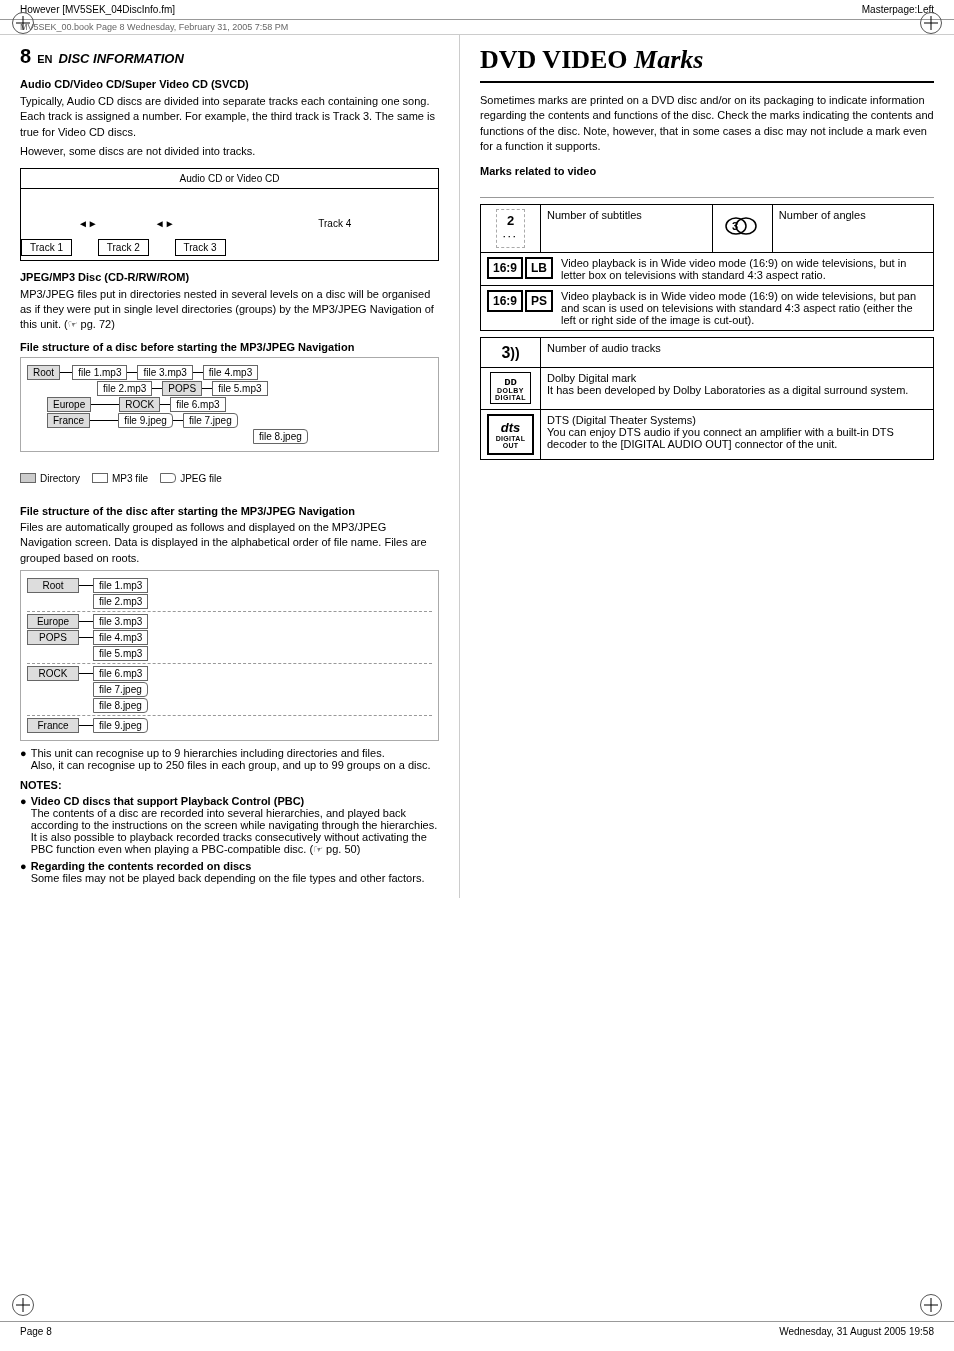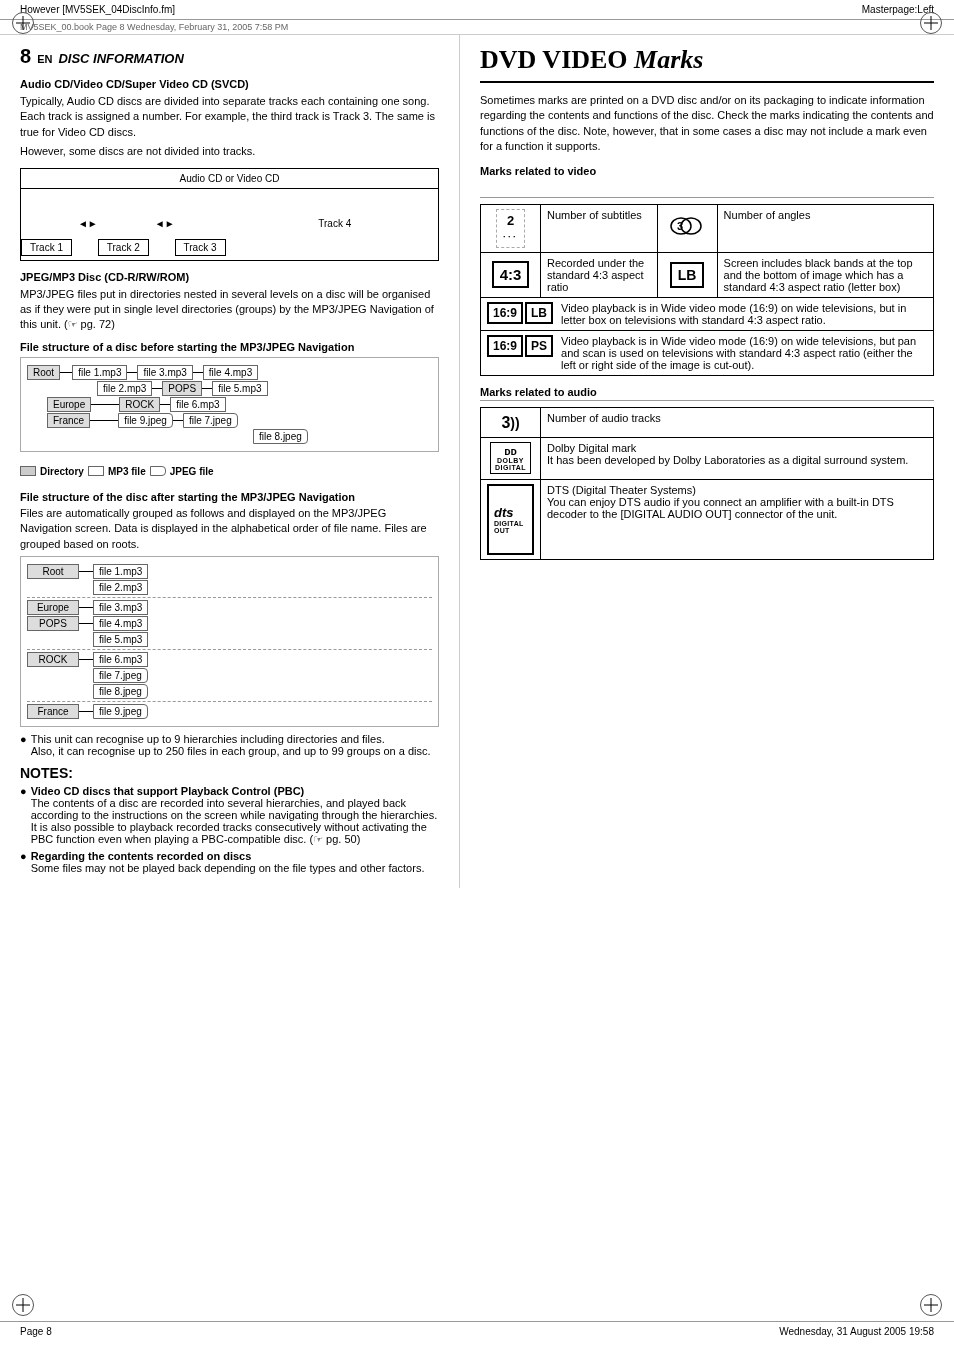--- a/index.html
+++ b/index.html
@@ -103,33 +103,33 @@
     }
     .track-item {
       border: 1px solid #000;
       padding: 2px 8px;
       font-size: 10px;
       margin-right: 6px;
       margin-top: 47px;
     }
 
     
-    .legend { display: flex; gap: 4px; margin: 14px 0; font-size: 10px; align-items: center; font-weight: bold; }
+    .legend { display: flex; gap: 12px; margin: 21px 0; font-size: 10px; align-items: center; }
     .legend-item { display: flex; align-items: center; gap: 4px; }
     .legend-dir { width: 16px; height: 10px; background: #ccc; border: 1px solid #666; }
     .legend-mp3 { width: 16px; height: 10px; border: 1px solid #666; }
     .legend-jpeg { 
       width: 16px; height: 10px; 
       border: 1px solid #666;
       border-radius: 0 4px 4px 0;
     }
 
     
     .notes-section { margin-top: 8px; }
-    .notes-title { font-weight: bold; font-size: 14px; }
+    .notes-title { font-weight: bold; font-size: 11px; }
 
     
     .marks-table {
       width: 100%;
       border-collapse: collapse;
       margin: 6px 0;
       font-size: 11px;
     }
     .marks-table td {
       border: 1px solid #000;
@@ -392,30 +392,20 @@
             <svg width="36" height="28" viewBox="0 0 36 28">
               <ellipse cx="12" cy="14" rx="10" ry="8" fill="none" stroke="#000" stroke-width="1.5"></ellipse>
               <ellipse cx="22" cy="14" rx="10" ry="8" fill="none" stroke="#000" stroke-width="1.5"></ellipse>
               <text x="8" y="18" font-size="11" font-weight="bold" fill="#000">3</text>
             </svg>
           </div>
         </td>
         <td>Number of angles</td>
       </tr>
 
-      <tr>
-        <td class="icon-cell">
-          <div style="border:2px solid #000; padding:3px 6px; font-size:15px; font-weight:bold; display:inline-block;">4:3</div>
-        </td>
-        <td>Recorded under the standard 4:3 aspect ratio</td>
-        <td class="icon-cell">
-          <div style="border:2px solid #000; padding:3px 6px; font-size:14px; font-weight:bold; display:inline-block;">LB</div>
-        </td>
-        <td>Screen includes black bands at the top and the bottom of image which has a standard 4:3 aspect ratio (letter box)</td>
-      </tr>
 
       <tr>
         <td colspan="4" style="padding:4px 6px;">
           <div style="display:flex; align-items:flex-start; gap:8px;">
             <div style="display:flex; align-items:center; gap:2px; flex-shrink:0;">
               <div style="border:2px solid #000; padding:2px 4px; font-size:12px; font-weight:bold;">16:9</div>
               <div style="border:2px solid #000; padding:2px 4px; font-size:12px; font-weight:bold;">LB</div>
             </div>
             <span>Video playback is in Wide video mode (16:9) on wide televisions, but in letter box on televisions with standard 4:3 aspect ratio.</span>
           </div>
@@ -429,21 +419,20 @@
               <div style="border:2px solid #000; padding:2px 4px; font-size:12px; font-weight:bold;">16:9</div>
               <div style="border:2px solid #000; padding:2px 4px; font-size:12px; font-weight:bold;">PS</div>
             </div>
             <span>Video playback is in Wide video mode (16:9) on wide televisions, but pan and scan is used on televisions with standard 4:3 aspect ratio (either the left or right side of the image is cut-out).</span>
           </div>
         </td>
       </tr>
     </tbody>
       </table>
 
-    <div style="font-weight:bold; margin:10px 0 4px 0; font-size:11px; border-bottom:1px solid #999; padding-bottom:2px;">Marks related to audio</div>
 
     <table class="marks-table">
 
       <tbody>
           <tr>
         <td class="icon-cell">
           <div style="font-size:20px; font-weight:bold; display:inline-flex; align-items:center; gap:0px;">
             <span style="font-size:16px; font-weight:bold;">3</span>
             <span style="font-size:14px;">))</span>
           </div>
@@ -456,21 +445,21 @@
           <div style="border:1px solid #000; padding:2px 4px; text-align:center; font-size:9px; font-weight:bold; display:inline-block;">
             <div style="font-size:11px;">ᴅᴅ</div>
             <div style="font-size:7px; letter-spacing:0.5px;">DOLBY<br>DIGITAL</div>
           </div>
         </td>
         <td colspan="3">Dolby Digital mark<br>It has been developed by Dolby Laboratories as a digital surround system.</td>
       </tr>
 
       <tr>
         <td class="icon-cell">
-          <div style="border:2px solid #000; padding:19px 5px; font-size:10px; font-weight:bold; display:inline-block; text-align:left;">
+          <div style="border:2px solid #000; padding:4px 5px; font-size:10px; font-weight:bold; display:inline-block; text-align:center;">
             <div style="font-size:13px; font-style:italic; font-weight:bold;">dts</div>
             <div style="font-size:7px; letter-spacing:0.3px;">DIGITAL OUT</div>
           </div>
         </td>
         <td colspan="3">DTS (Digital Theater Systems)<br>You can enjoy DTS audio if you connect an amplifier with a built-in DTS decoder to the [DIGITAL AUDIO OUT] connector of the unit.</td>
       </tr>
     </tbody>
       </table>
 
   </div>

